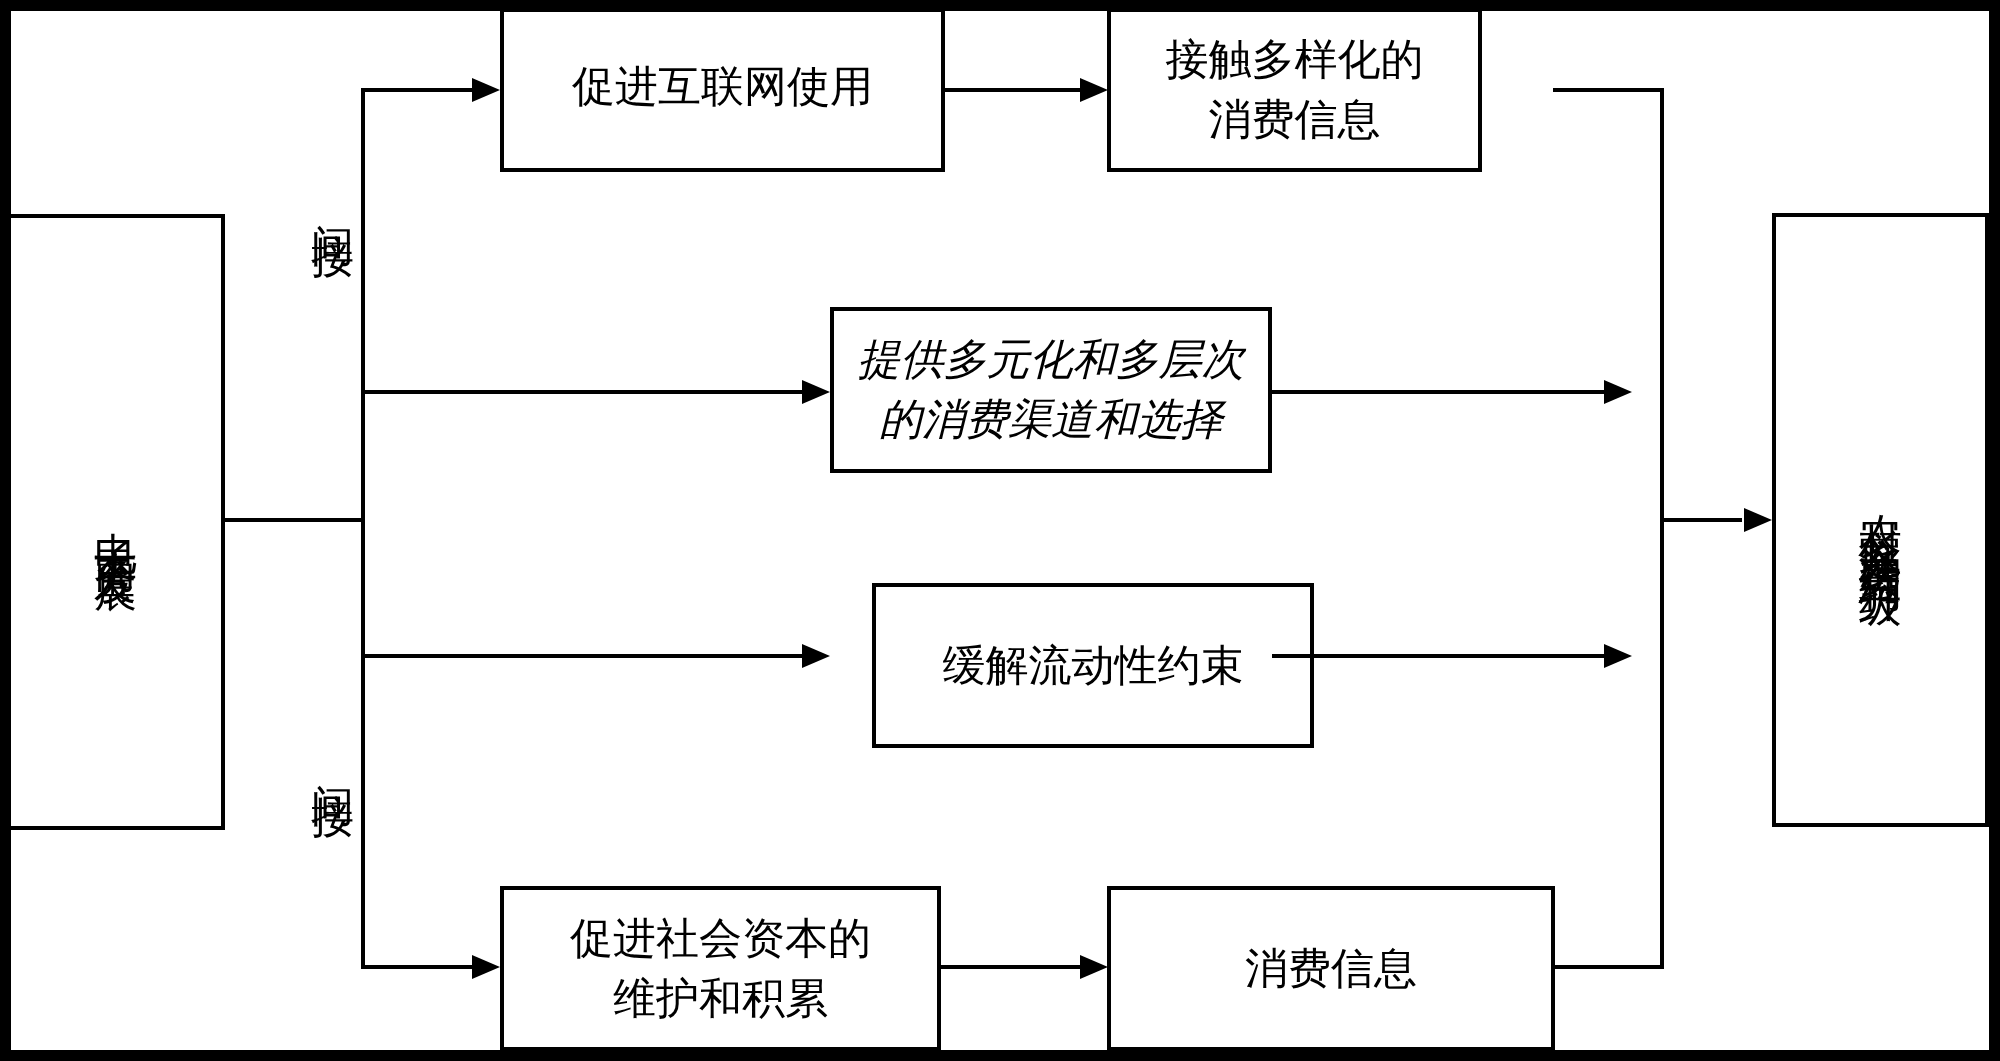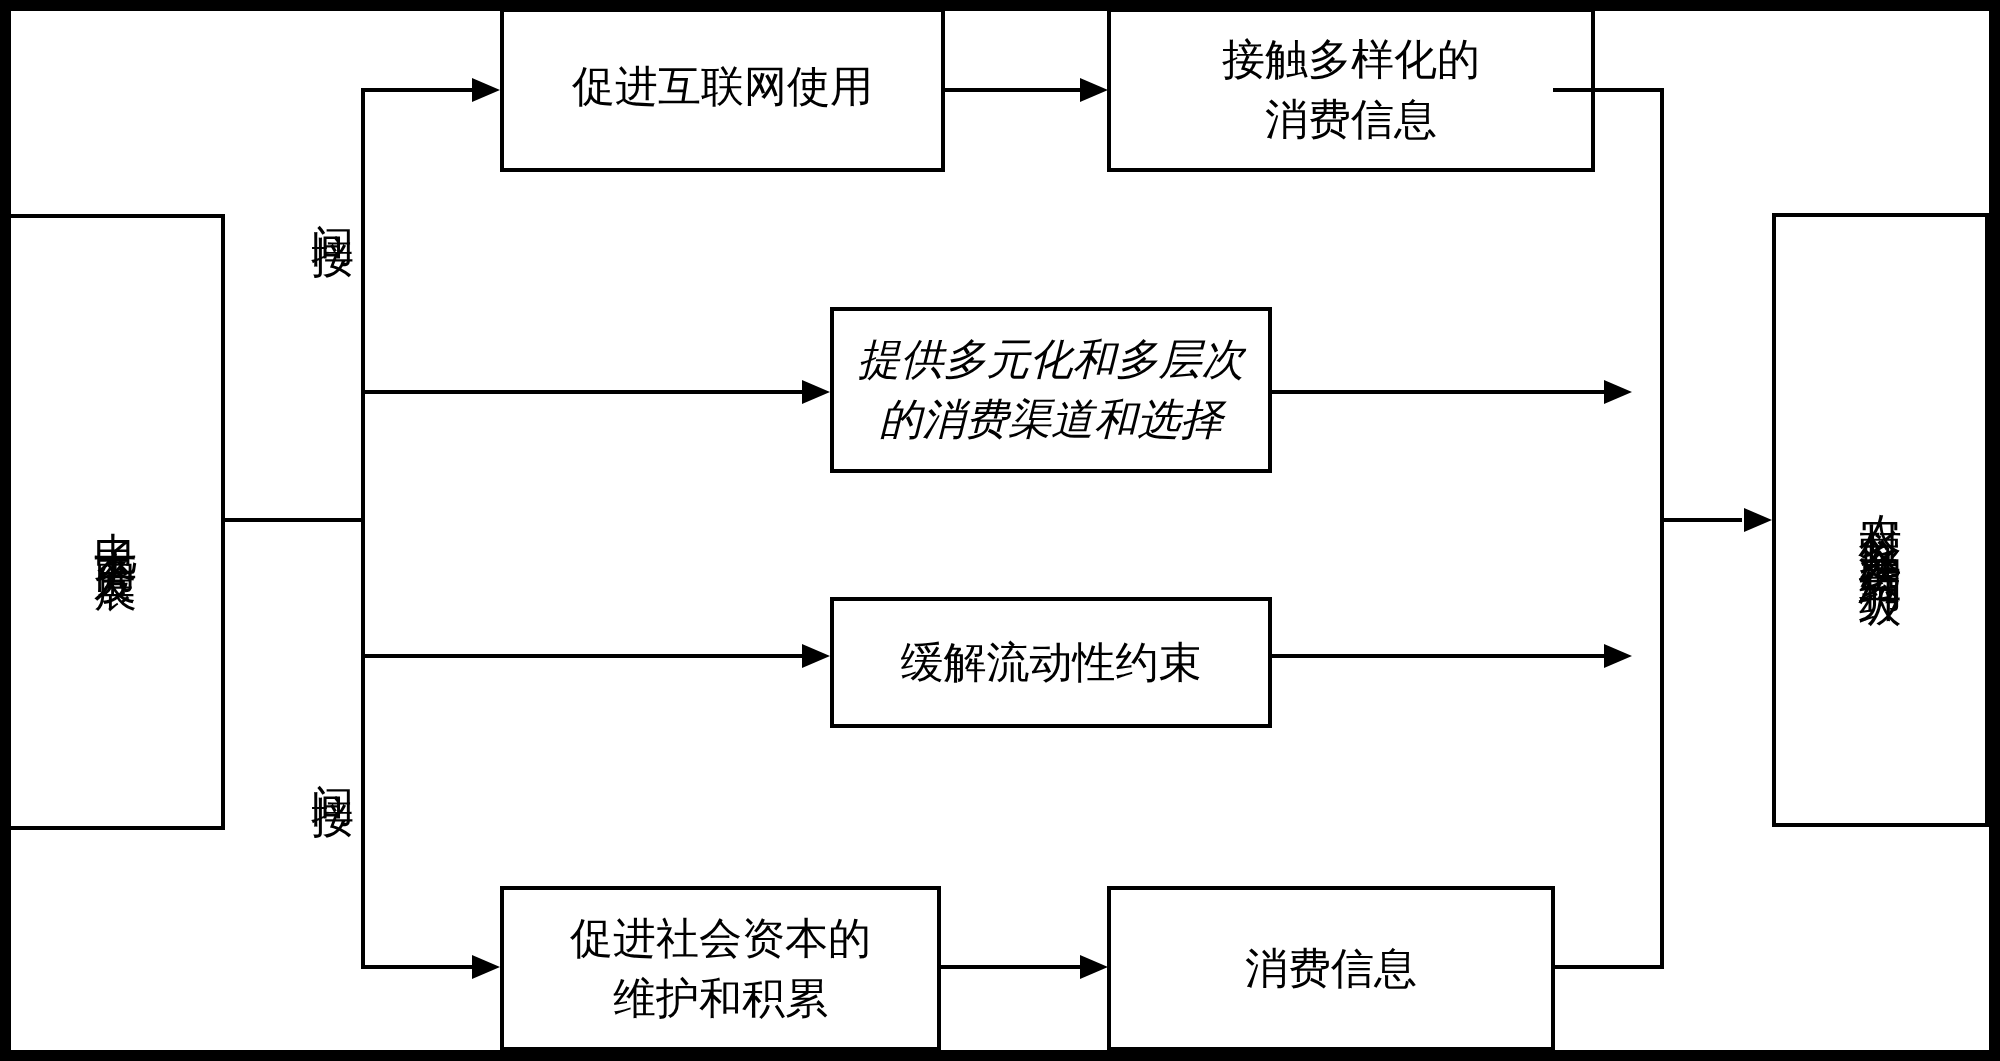--- a/index.html
+++ b/index.html
@@ -68,31 +68,31 @@
 <div class="stage">
 
   <div class="node" style="left:7px;top:214px;width:218px;height:616px;">
     <span class="vtext">电子商务发展</span>
   </div>
 
   <div class="node" style="left:500px;top:8px;width:445px;height:164px;font-family:Liberation Mono, monospace;">
     <span>促进互联网使用</span>
   </div>
 
-  <div class="node" style="left:1107px;top:8px;width:488px;height:164px;">
+  <div class="node" style="left:1107px;top:8px;width:375px;height:164px;">
     <span>接触多样化的
 消费信息</span>
   </div>
 
   <div class="node" style="left:830px;top:307px;width:442px;height:166px;font-style:italic;">
     <span>提供多元化和多层次
 的消费渠道和选择</span>
   </div>
 
-  <div class="node" style="left:830px;top:583px;width:442px;height:131px;margin-top:14px;">
+  <div class="node" style="left:872px;top:583px;width:442px;height:165px;">
     <span>缓解流动性约束</span>
   </div>
 
   <div class="node" style="left:500px;top:886px;width:441px;height:165px;align-items:center;">
     <span>促进社会资本的
 维护和积累</span>
   </div>
 
   <div class="node" style="left:1107px;top:886px;width:448px;height:165px;">
     <span>消费信息</span>

